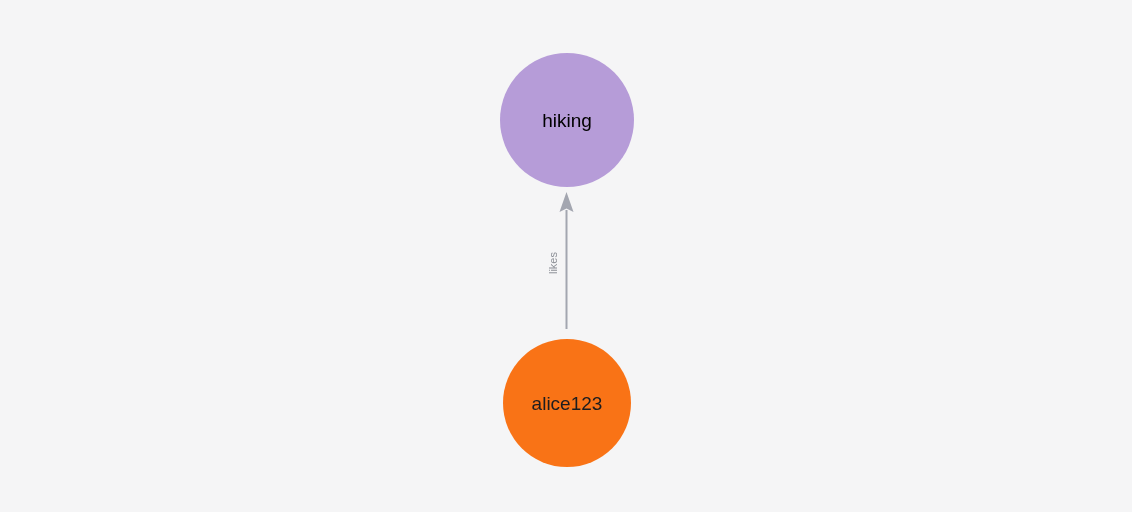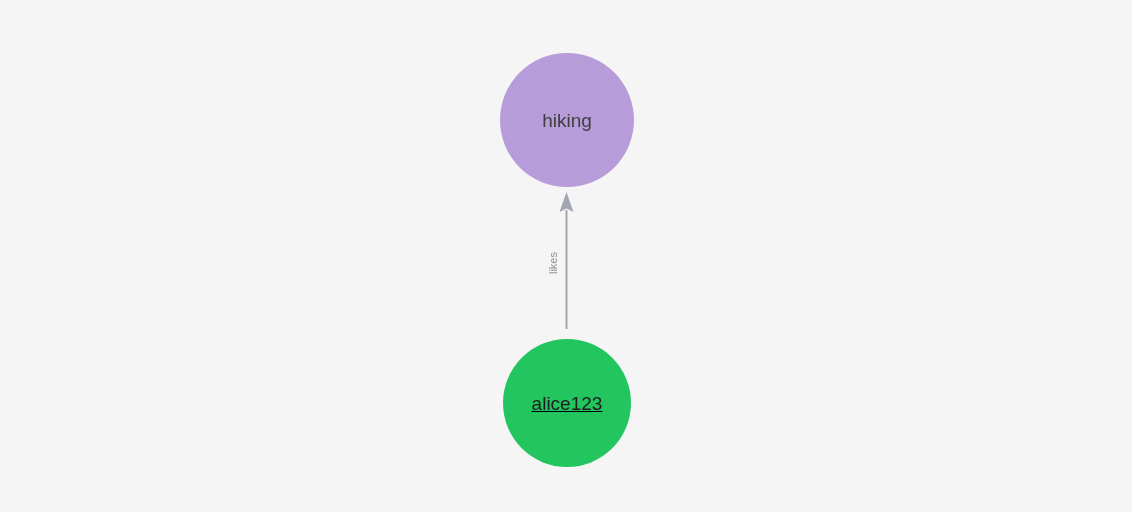--- a/index.html
+++ b/index.html
@@ -61,22 +61,22 @@
 <body>
 
 <div class="canvas" style="background-color: rgb(245, 245, 246);">
 
   <svg class="edge-layer" width="1132" height="512" viewBox="0 0 1132 512">
     <line x1="566.5" y1="329" x2="566.5" y2="210" stroke-width="2" style="stroke: rgb(163, 166, 176);"></line>
     <polygon points="566.5,192 559.5,212 566.5,208.5 573.5,212" style="fill: rgb(163, 166, 176);"></polygon>
   </svg>
 
   <div class="node node-hiking" style="background-color: rgb(182, 156, 216);">
-    <span class="node-label" style="color: #404040;">hiking</span>
+    <span class="node-label" style="color: #000000;">hiking</span>
   </div>
 
-  <div class="node node-alice" style="background-color: #22c55e; text-decoration: underline;">
+  <div class="node node-alice" style="background-color: #f97316;">
     <span class="node-label" style="color: rgb(29, 29, 31);">alice123</span>
   </div>
 
   <div class="edge-label" style="color: rgb(141, 144, 151);">likes</div>
 
 </div>
 
 </body></html>

